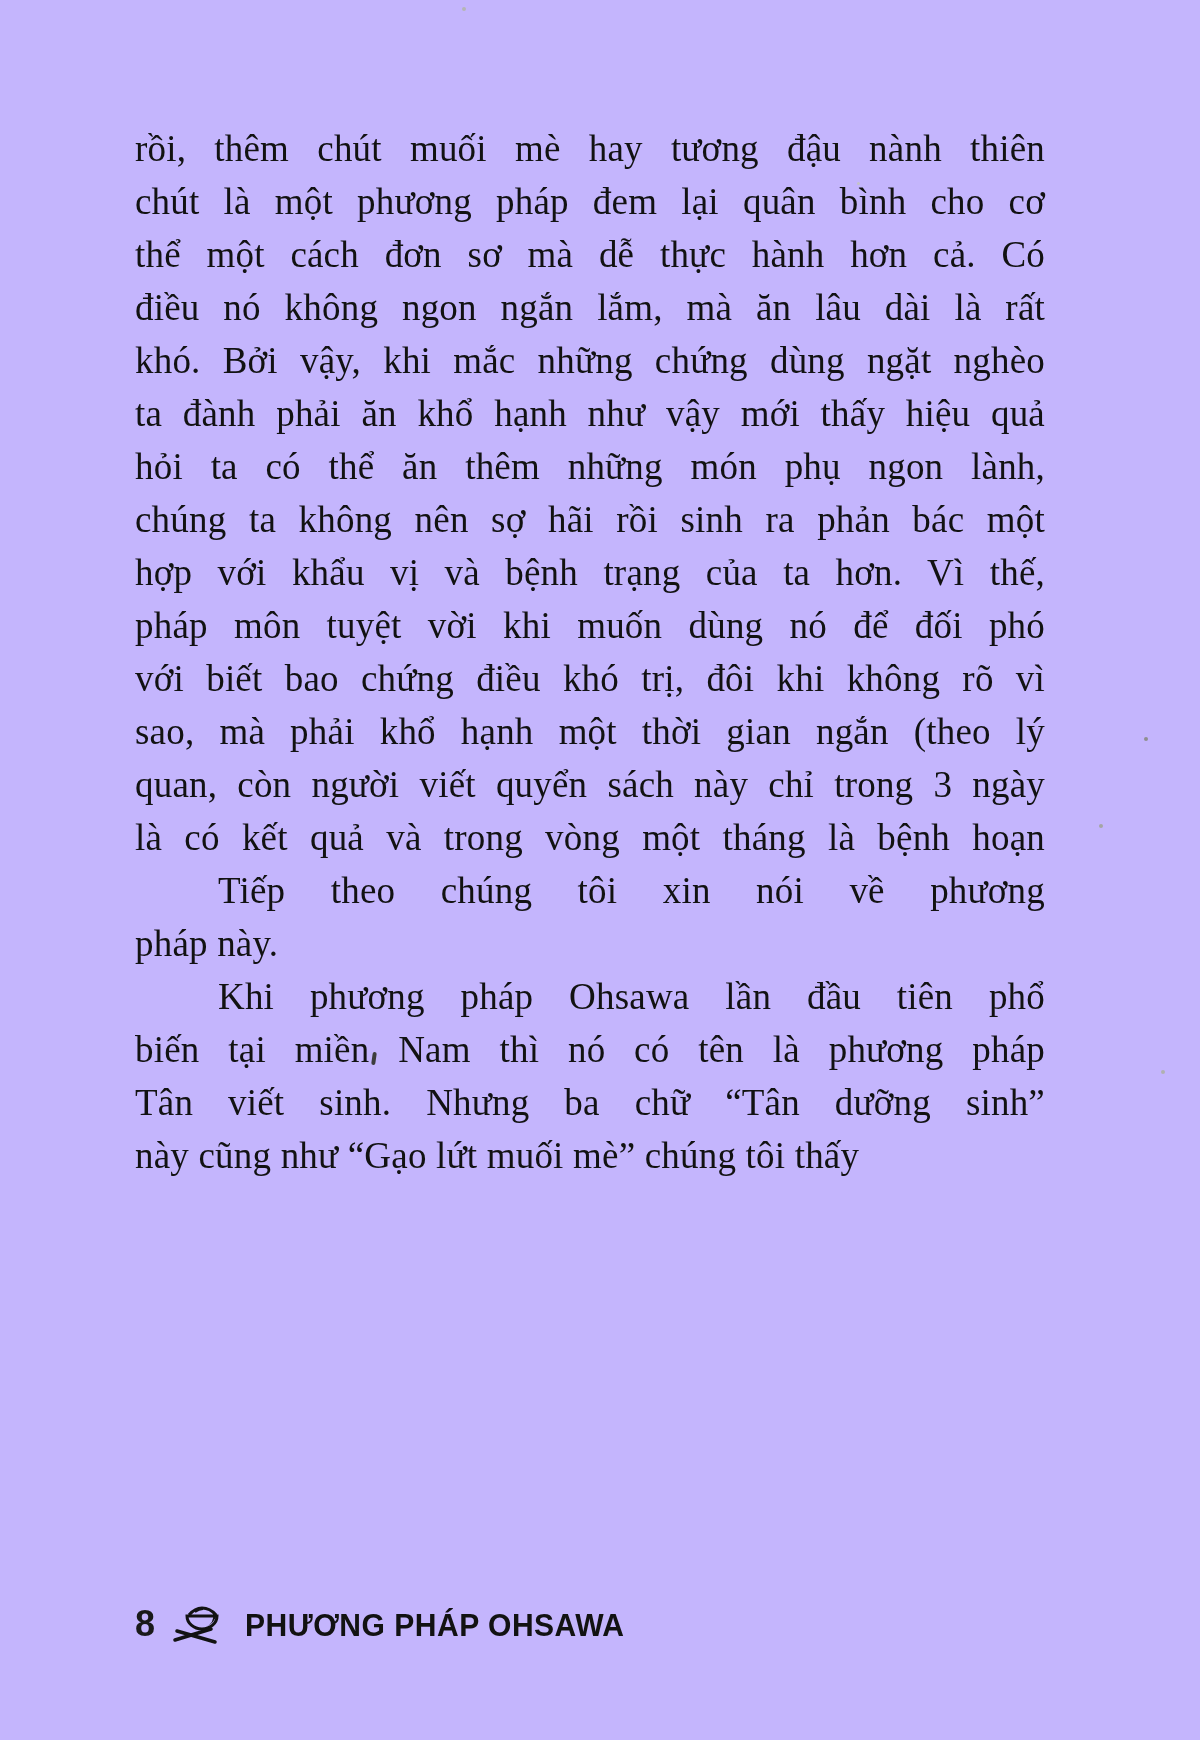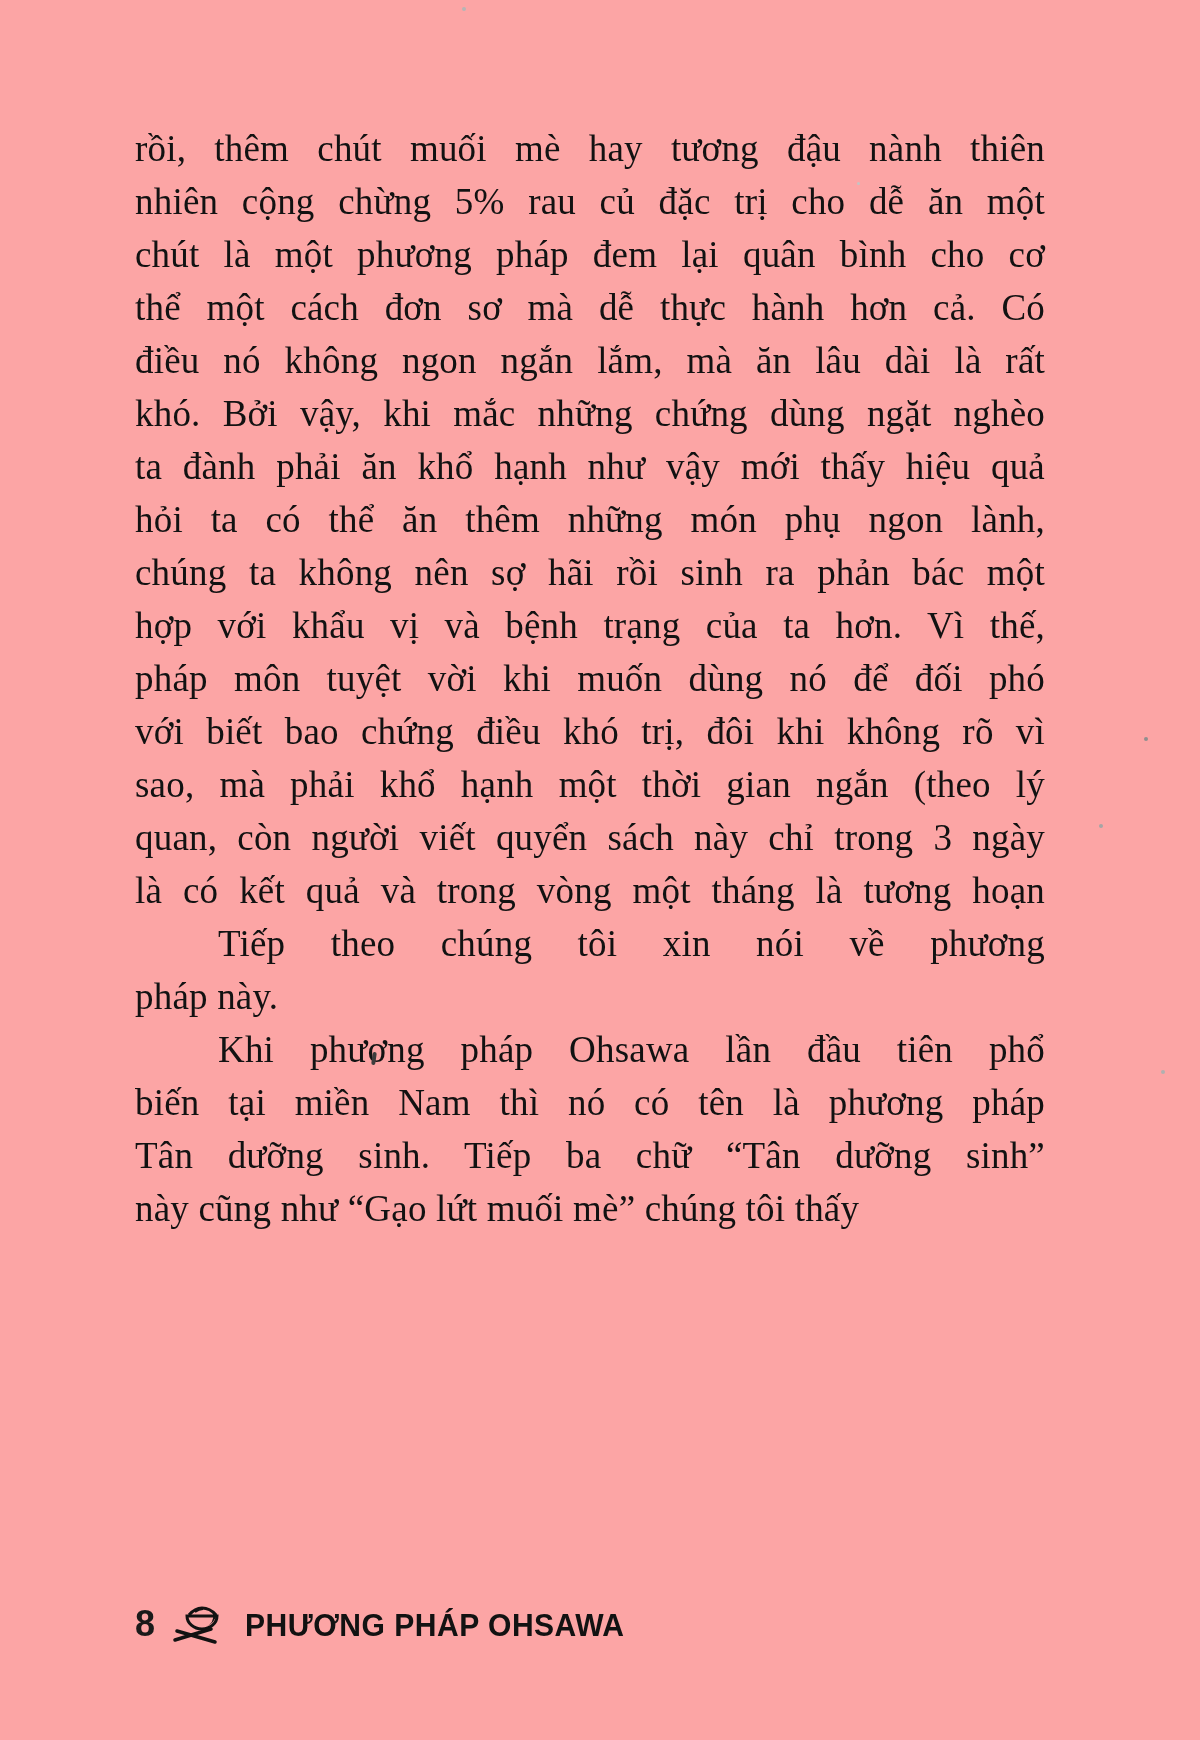--- a/index.html
+++ b/index.html
@@ -4,21 +4,21 @@
 <style>
   html, body {
     margin: 0;
     padding: 0;
     background: #ffffff;
   }
   .page {
     position: relative;
     width: 1200px;
     height: 1740px;
-    background: #fca5a5;
+    background: #c4b5fd;
     overflow: hidden;
     font-family: "Liberation Serif", serif;
     color: #121212;
   }
   .text-block {
     position: absolute;
     left: 135px;
     top: 122px;
     width: 910px;
   }
@@ -85,39 +85,38 @@
     background:#3d3d3d; border-radius: 2px; transform: rotate(8deg);
   }
 </style>
 </head>
 <body>
 
 <div class="page">
 
   <div class="text-block">
     <div class="line">rồi, thêm chút muối mè hay tương đậu nành thiên</div>
-    <div class="line">nhiên cộng chừng 5% rau củ đặc trị cho dễ ăn một</div>
     <div class="line">chút là một phương pháp đem lại quân bình cho cơ</div>
     <div class="line">thể một cách đơn sơ mà dễ thực hành hơn cả. Có</div>
     <div class="line">điều nó không ngon ngắn lắm, mà ăn lâu dài là rất</div>
     <div class="line">khó. Bởi vậy, khi mắc những chứng dùng ngặt nghèo</div>
     <div class="line">ta đành phải ăn khổ hạnh như vậy mới thấy hiệu quả</div>
     <div class="line">hỏi ta có thể ăn thêm những món phụ ngon lành,</div>
     <div class="line">chúng ta không nên sợ hãi rồi sinh ra phản bác một</div>
     <div class="line">hợp với khẩu vị và bệnh trạng của ta hơn. Vì thế,</div>
     <div class="line">pháp môn tuyệt vời khi muốn dùng nó để đối phó</div>
     <div class="line">với biết bao chứng điều khó trị, đôi khi không rõ vì</div>
     <div class="line">sao, mà phải khổ hạnh một thời gian ngắn (theo lý</div>
     <div class="line">quan, còn người viết quyển sách này chỉ trong 3 ngày</div>
-    <div class="line">là có kết quả và trong vòng một tháng là tương hoạn</div>
+    <div class="line">là có kết quả và trong vòng một tháng là bệnh hoạn</div>
     <div class="line indent">Tiếp theo chúng tôi xin nói về phương</div>
     <div class="line para-end">pháp này.</div>
     <div class="line indent">Khi phương pháp Ohsawa lần đầu tiên phổ</div>
     <div class="line">biến tại miền Nam thì nó có tên là phương pháp</div>
-    <div class="line">Tân dưỡng sinh. Tiếp ba chữ “Tân dưỡng sinh”</div>
+    <div class="line">Tân viết sinh. Nhưng ba chữ “Tân dưỡng sinh”</div>
     <div class="line para-end">này cũng như “Gạo lứt muối mè” chúng tôi thấy</div>
   </div>
 
   <div class="footer">
     <span class="page-num">8</span>
     <span class="bowl-icon">
       <svg viewBox="0 0 62 48" width="62" height="48">
 
         <path d="M18 16 a 15 13 0 0 0 30 0 z" fill="none" stroke="#121212" stroke-width="3"></path>
 

